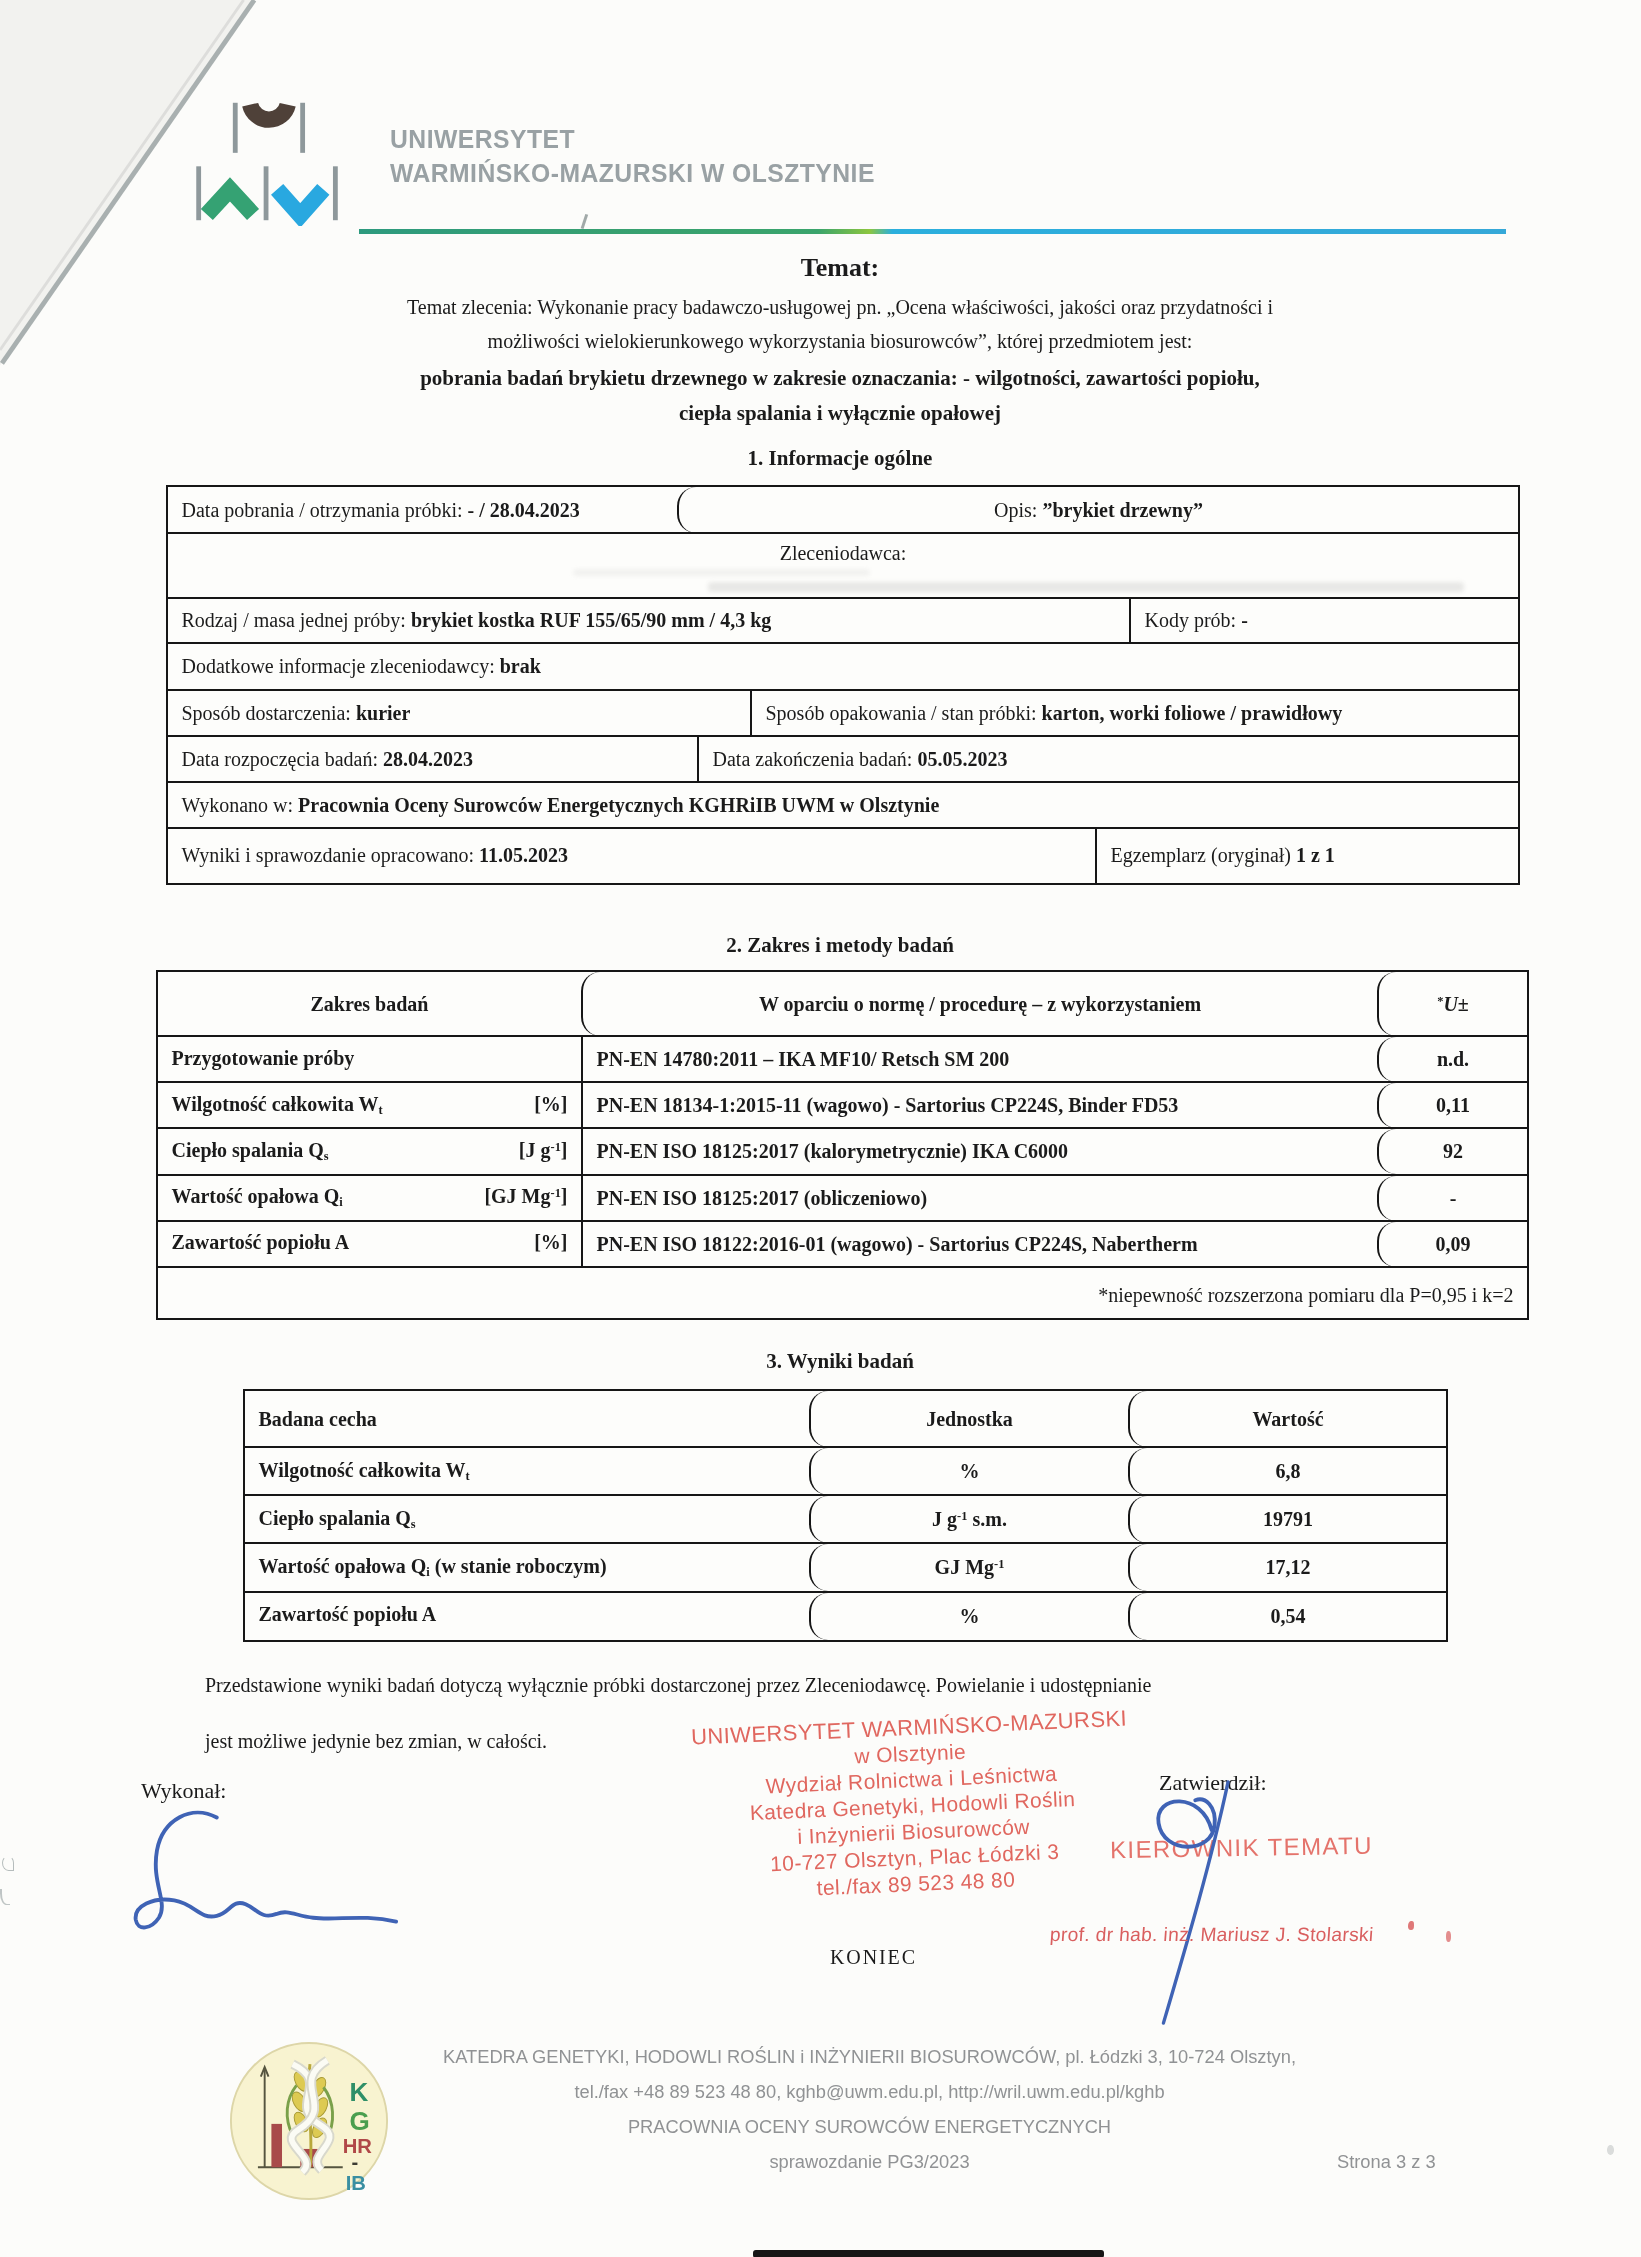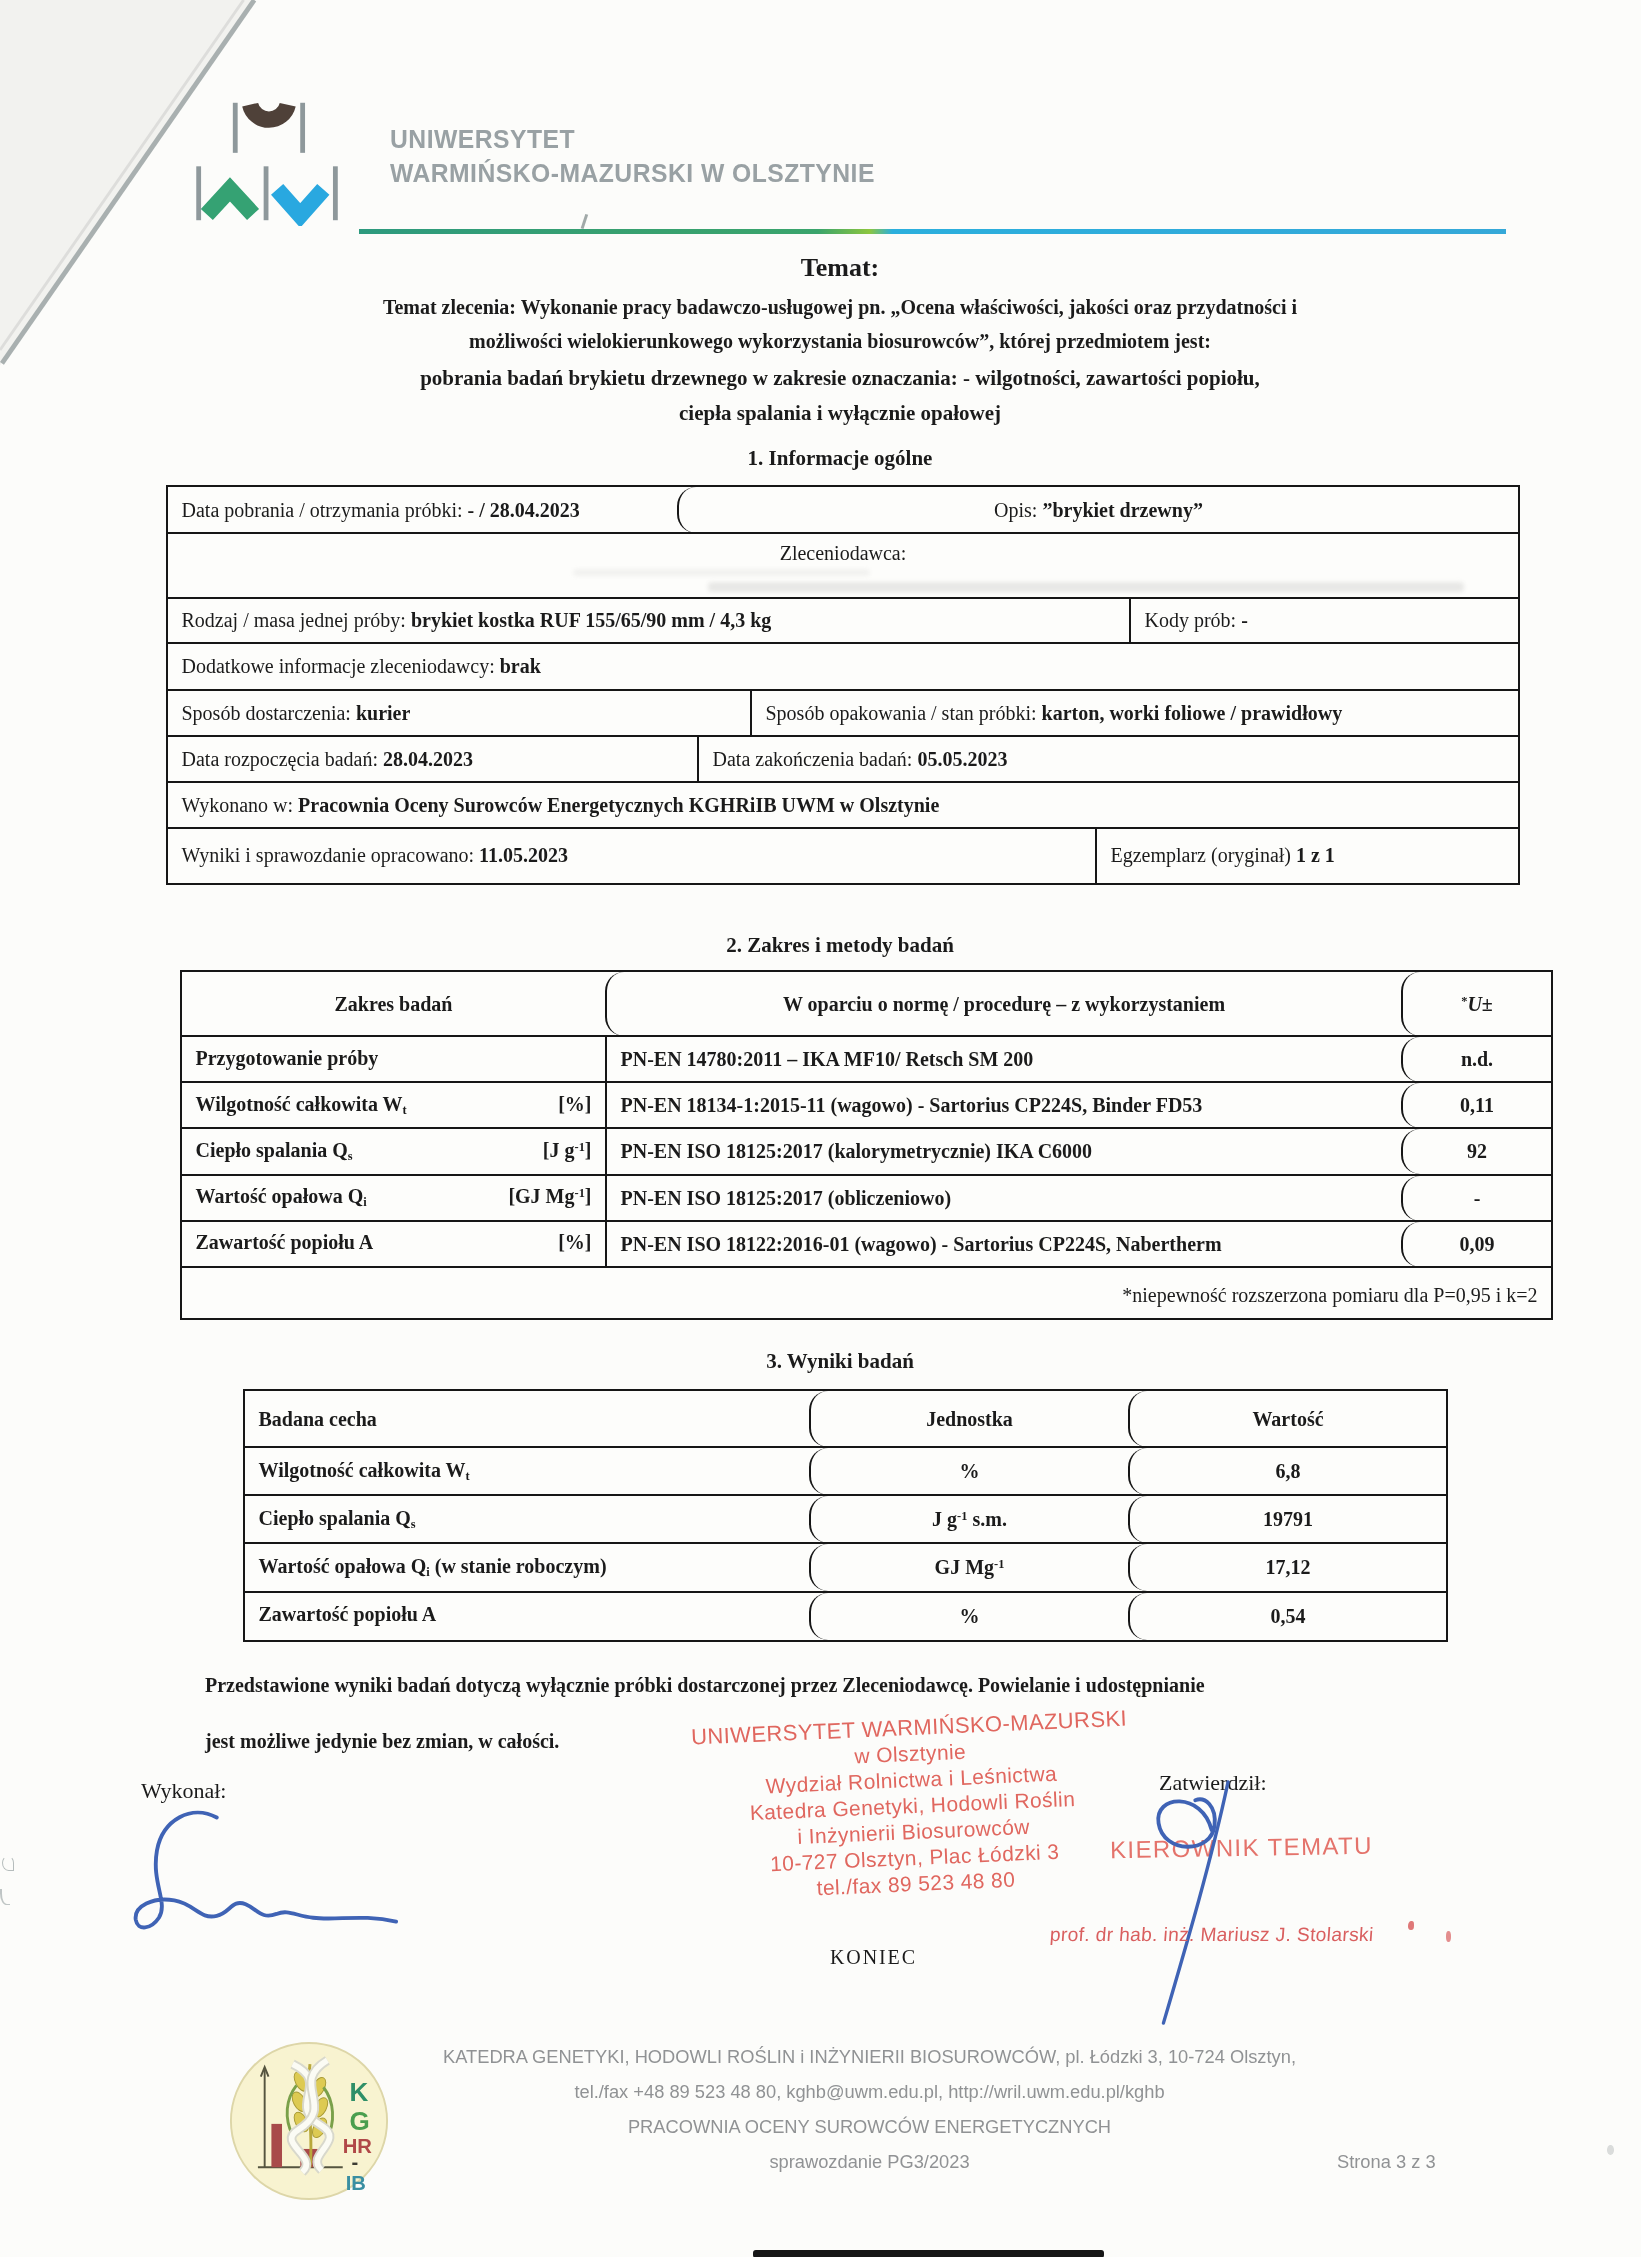--- a/index.html
+++ b/index.html
@@ -4,31 +4,31 @@
 <style>
   html,body{margin:0;padding:0;background:#dcdcda;}
   .page{position:relative;width:1641px;height:2257px;background:#fcfcfa;overflow:hidden;
         font-family:"Liberation Serif",serif;color:#1b1b1b;}
   .abs{position:absolute;}
   .b{font-weight:bold;}
   .sub{font-size:0.62em;vertical-align:-0.28em;}
   .sup{font-size:0.62em;vertical-align:0.5em;}
   .center-h{left:116px;width:1448px;text-align:center;}
   .heading{font-weight:bold;font-size:21px;}
-  .para{font-size:20px;font-weight:bold;}
+  .para{font-size:20px;}
   
   .uni-name{font-family:"Liberation Sans",sans-serif;font-weight:bold;font-size:26px;
             line-height:34px;color:#99a1a4;letter-spacing:0.5px;transform:scaleX(.95);transform-origin:left top;}
   .rule{height:4.8px;background:linear-gradient(90deg,#2d9a7e 0%,#37a070 22%,#3aa46c 40%,#8cc63f 44.5%,#2bafdd 46.5%,#35a8d8 100%);}
   
   .t1{left:166px;top:488px;width:1354px;}
   .trow{display:flex;border:2.9px solid #161616;margin-top:-2.9px;background:#fdfdfb;box-sizing:border-box;align-items:center;}
   .tcell{padding:0 13.5px;font-size:20px;box-sizing:border-box;display:flex;align-items:center;}
   .sep{border-left:2.9px solid #161616;align-self:stretch;}
-  .t2{left:156px;top:973px;width:1373px;margin-left:24px;}
+  .t2{left:156px;top:973px;width:1373px;}
   .t2 .tcell{font-weight:bold;}
   .t3{left:243px;top:1392px;width:1205px;}
   .t3 .tcell{font-weight:bold;}
   .cc{justify-content:center;text-align:left;border-radius:19px;}
   .scope{display:flex;width:100%;align-items:baseline;}
   .scope .unit{margin-left:auto;white-space:nowrap;}
   .fill{flex:1;}
   
   .smudge{position:absolute;background:#c9c9c7;border-radius:3.9px;filter:blur(1.9px);}
   

